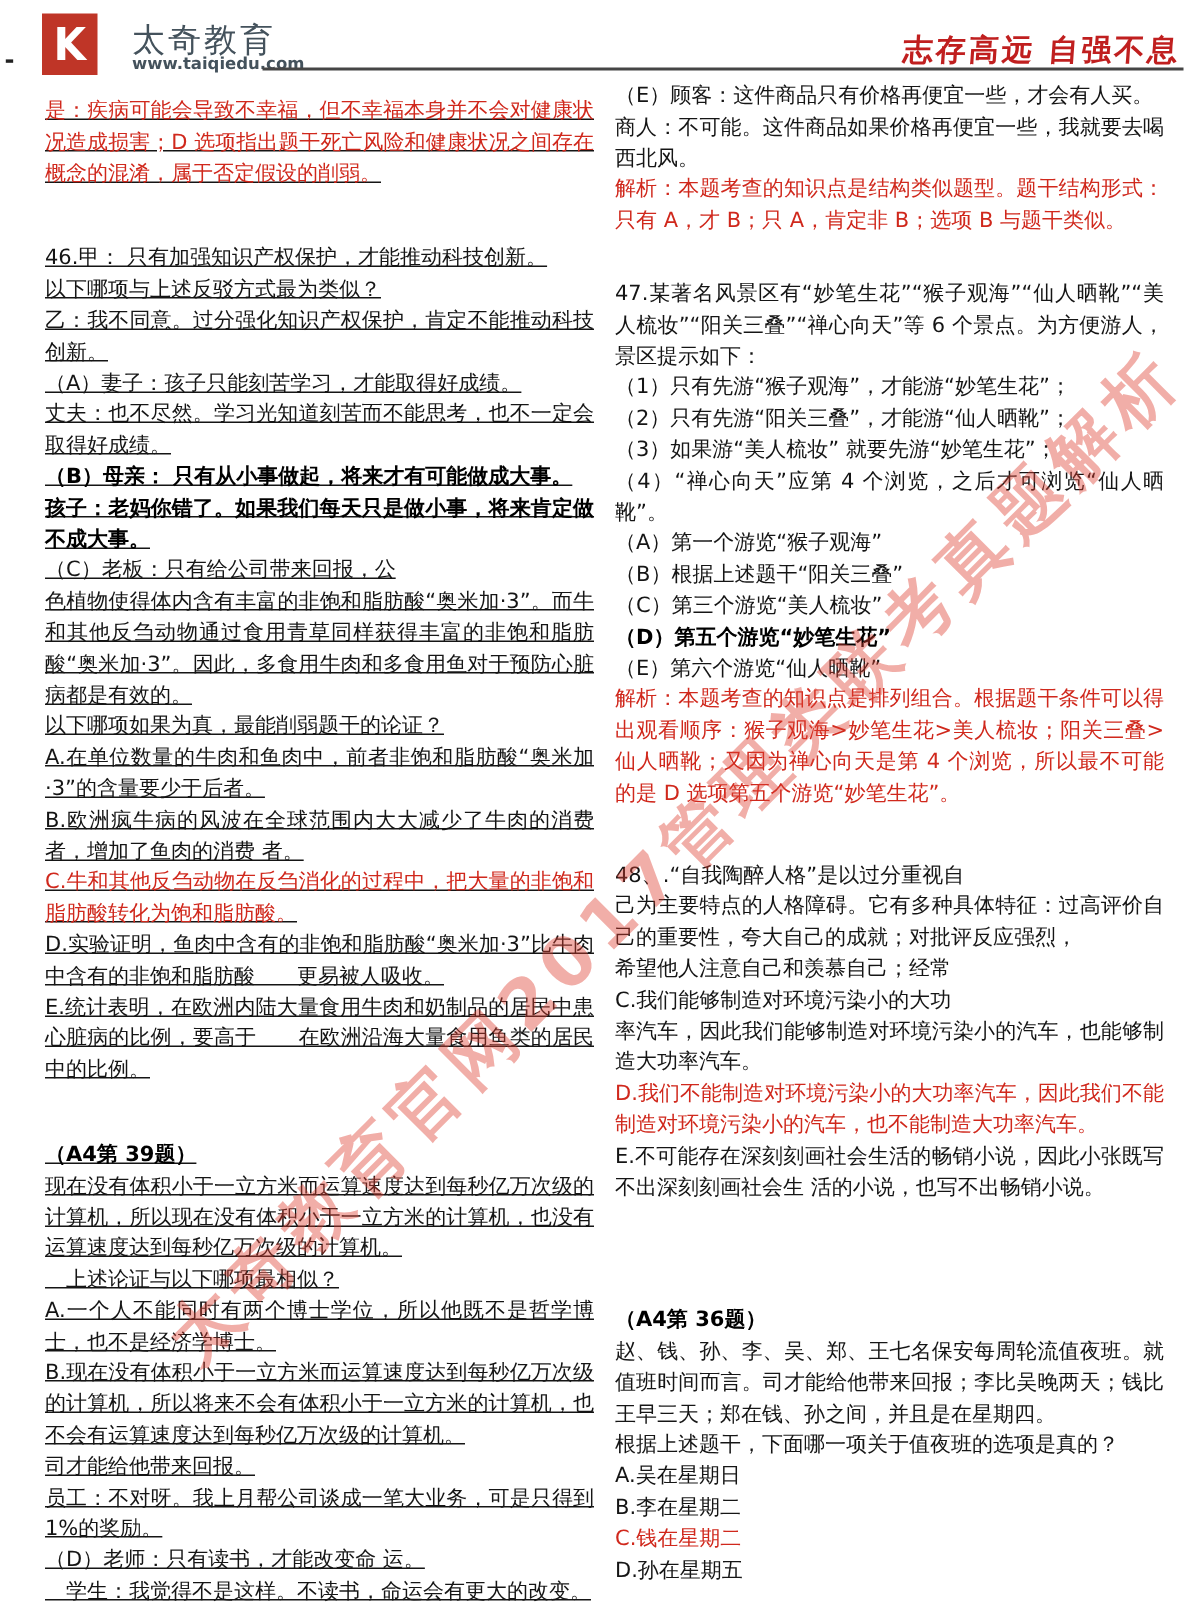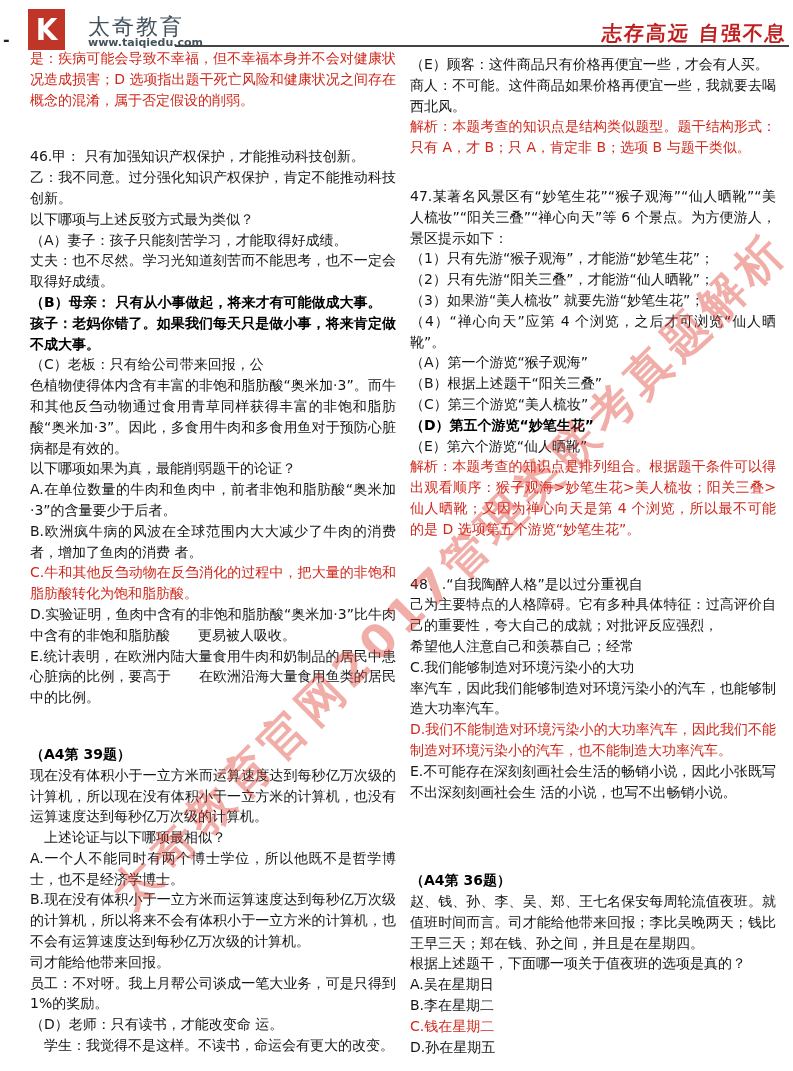--- a/index.html
+++ b/index.html
@@ -13,21 +13,21 @@
         font-family:"DejaVu Sans",sans-serif;transform:scaleY(1.08);}
   .brand{position:absolute;left:88px;top:12px;font-size:22px;font-weight:400;color:#44525c;
         letter-spacing:2px;}
   .site{position:absolute;left:88px;top:36px;font-size:11px;font-weight:700;color:#44525c;text-align:right;}
   .hdr-rule{position:absolute;left:175px;right:4px;top:45px;border-top:2px solid #454545;}
   .slogan{position:absolute;right:6px;top:20px;font-size:20px;font-weight:700;color:#c01f1f;
         font-family:"DejaVu Serif",serif;letter-spacing:2px;transform:skewX(-4deg);}
   
   .col{position:absolute;width:366px;font-size:14px;line-height:20.8px;color:#151515;
        text-align:justify;}
-  .col-left{left:30px;top:48px;}
+  .col-left{left:30px;top:64px;text-decoration:underline;}
   .col-right{left:410px;top:54px;}
   .col p{margin:0;}
   .col p.red{color:#d0281c;}
   .col p.bold{font-weight:700;color:#000000;}
   
   .watermark{position:absolute;left:-30px;top:540px;width:960px;text-align:center;
        transform:rotate(-45deg);font-size:46px;font-weight:700;letter-spacing:6px;
        color:rgba(222,62,48,0.42);white-space:nowrap;pointer-events:none;z-index:5;}
 </style>
 </head>
@@ -40,22 +40,22 @@
     <span>K</span>
   </div>
   <div class="brand">太奇教育</div>
   <div class="site">www.taiqiedu.com</div>
   <div class="hdr-rule"></div>
   <div class="slogan">志存高远 自强不息</div>
 
   <div class="col col-left">
       <p class="red">是：疾病可能会导致不幸福，但不幸福本身并不会对健康状况造成损害；D 选项指出题干死亡风险和健康状况之间存在概念的混淆，属于否定假设的削弱。</p>
       <p style="margin-top: 36px;">46.甲： 只有加强知识产权保护，才能推动科技创新。</p>
+      <p>以下哪项与上述反驳方式最为类似？</p>
       <p>乙：我不同意。过分强化知识产权保护，肯定不能推动科技创新。</p>
-      <p>以下哪项与上述反驳方式最为类似？</p>
       <p>（A）妻子：孩子只能刻苦学习，才能取得好成绩。</p>
       <p>丈夫：也不尽然。学习光知道刻苦而不能思考，也不一定会取得好成绩。</p>
       <p class="bold">（B）母亲： 只有从小事做起，将来才有可能做成大事。</p>
       <p class="bold">孩子：老妈你错了。如果我们每天只是做小事，将来肯定做不成大事。</p>
       <p>（C）老板：只有给公司带来回报，公</p>
       <p>色植物使得体内含有丰富的非饱和脂肪酸“奥米加·3”。而牛和其他反刍动物通过食用青草同样获得丰富的非饱和脂肪酸“奥米加·3”。因此，多食用牛肉和多食用鱼对于预防心脏病都是有效的。</p>
       <p>以下哪项如果为真，最能削弱题干的论证？</p>
       <p>A.在单位数量的牛肉和鱼肉中，前者非饱和脂肪酸“奥米加·3”的含量要少于后者。</p>
       <p>B.欧洲疯牛病的风波在全球范围内大大减少了牛肉的消费者，增加了鱼肉的消费 者。</p>
       <p class="red">C.牛和其他反刍动物在反刍消化的过程中，把大量的非饱和脂肪酸转化为饱和脂肪酸。</p>

